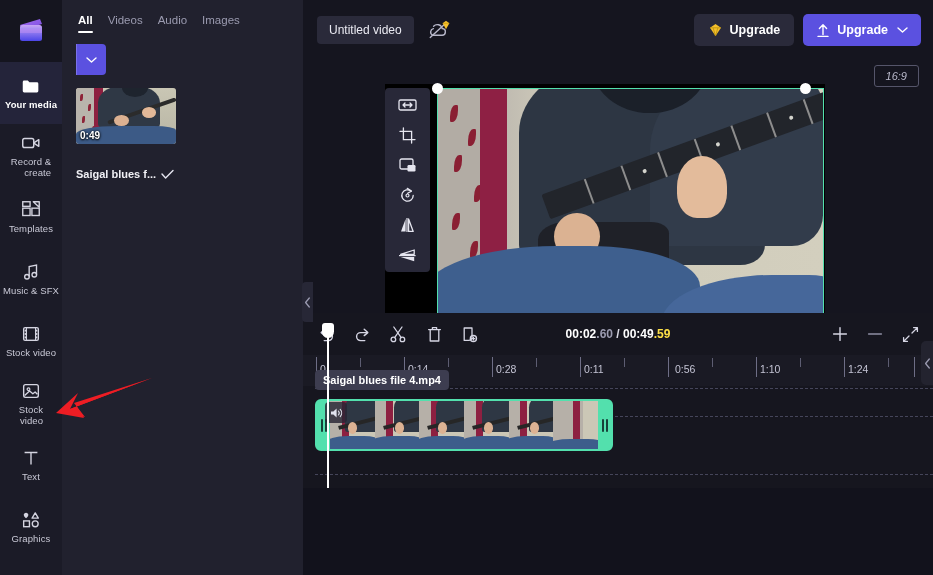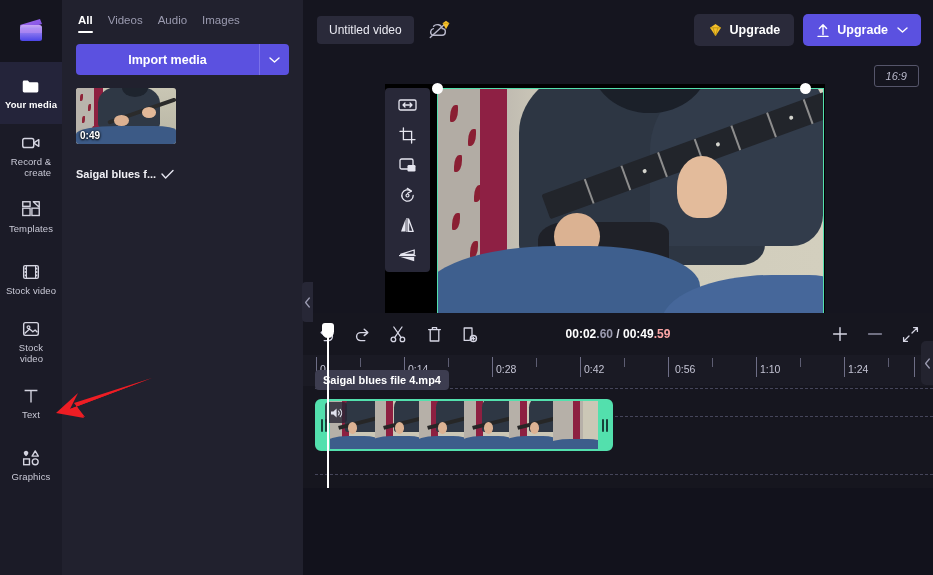--- a/index.html
+++ b/index.html
@@ -235,21 +235,21 @@
   }
   .tlbtn { cursor: pointer; display:flex; align-items:center; justify-content:center; width:18px; height:18px;}
   .time-display {
     position: absolute; left: 0; right: 0; text-align: center;
     font-size: 12px; pointer-events: none;
   }
   .t-cur { color: #fff; font-weight: bold; }
   .t-cur-frac { color: #9c9cb0; font-weight: bold; }
   .t-sep { color: #dadae4; font-weight: bold; }
   .t-tot { color: #fff; font-weight: bold; }
-  .t-tot-frac { color: #fca5a5; font-weight: bold; }
+  .t-tot-frac { color: #fde047; font-weight: bold; }
   .tl-right { margin-left: auto; display: flex; align-items: center; gap: 17px; }
 
   .ruler { position: relative; height: 31px; background: #1a1a24; overflow: hidden; }
   .rtick { position: absolute; top: 3px; width: 1px; height: 9px; background: #5d5d72; }
   .rtick.major { top: 2px; height: 20px; background: #6e6e86; }
   .rlabel { position: absolute; top: 8px; font-size: 10.5px; color: #c4c4d4; }
 
   .tracks { position: relative; height: 102px; background: #16161f; }
   .track-dash {
     position: absolute; left: 12px; right: 0; height: 0;
@@ -340,20 +340,28 @@
     <div class="rail-item">
       <svg class="rail-icon" viewBox="0 0 24 24">
         <rect x="3" y="10" width="8" height="8" fill="none" stroke="#d4d4e0" stroke-width="1.5"></rect>
         <rect x="13" y="10" width="8" height="8" fill="none" stroke="#d4d4e0" stroke-width="1.5"></rect>
         <path d="M14.5 3 L21 3 L21 9 Z" fill="none" stroke="#d4d4e0" stroke-width="1.5" stroke-linejoin="round"></path>
         <rect x="3" y="3" width="8" height="5" fill="none" stroke="#d4d4e0" stroke-width="1.5"></rect>
       </svg>
       <div class="ri-label">Templates</div>
     </div>
 
+    <div class="rail-item">
+      <svg class="rail-icon" viewBox="0 0 24 24">
+        <path d="M10 17V6l8-1.6v10.2" fill="none" stroke="#d4d4e0" stroke-width="1.5"></path>
+        <circle cx="7.6" cy="17.2" r="2.5" fill="none" stroke="#d4d4e0" stroke-width="1.5"></circle>
+        <circle cx="15.6" cy="15" r="2.5" fill="none" stroke="#d4d4e0" stroke-width="1.5"></circle>
+      </svg>
+      <div class="ri-label">Music &amp; SFX</div>
+    </div>
 
     <div class="rail-item">
       <svg class="rail-icon" viewBox="0 0 24 24">
         <rect x="4" y="5" width="16" height="14" rx="1.6" fill="none" stroke="#d4d4e0" stroke-width="1.5"></rect>
         <rect x="7" y="5" width="10" height="14" fill="none" stroke="#d4d4e0" stroke-width="1.3"></rect>
         <rect x="5.1" y="7.3" width="1.6" height="2" fill="#d4d4e0"></rect>
         <rect x="5.1" y="11" width="1.6" height="2" fill="#d4d4e0"></rect>
         <rect x="5.1" y="14.7" width="1.6" height="2" fill="#d4d4e0"></rect>
         <rect x="17.3" y="7.3" width="1.6" height="2" fill="#d4d4e0"></rect>
         <rect x="17.3" y="11" width="1.6" height="2" fill="#d4d4e0"></rect>
@@ -392,21 +400,20 @@
 
   <div class="media-panel">
     <div class="tabs">
       <div class="tab active">All</div>
       <div class="tab">Videos</div>
       <div class="tab">Audio</div>
       <div class="tab">Images</div>
     </div>
 
     <div class="import-row">
-      <button class="import-btn">Import media</button>
       <div class="import-caret">
         <svg width="11" height="8" viewBox="0 0 11 8">
           <path d="M1 2 L5.5 6 L10 2" fill="none" stroke="#fff" stroke-width="1.4" stroke-linecap="round" stroke-linejoin="round"></path>
         </svg>
       </div>
     </div>
 
     <div class="media-grid">
       <div class="media-card">
         <div class="thumb">
@@ -689,21 +696,21 @@
         <span class="rtick" style="left:409px"></span>
         <span class="rtick major" style="left:453px"></span>
         <span class="rtick" style="left:497px"></span>
         <span class="rtick major" style="left:541px"></span>
         <span class="rtick" style="left:585px"></span>
         <span class="rtick major" style="left:611px"></span>
 
         <span class="rlabel" style="left:17px">0</span>
         <span class="rlabel" style="left:105px">0:14</span>
         <span class="rlabel" style="left:193px">0:28</span>
-        <span class="rlabel" style="left:281px">0:42</span>
+        <span class="rlabel" style="left:281px">0:11</span>
         <span class="rlabel" style="left:372px">0:56</span>
         <span class="rlabel" style="left:457px">1:10</span>
         <span class="rlabel" style="left:545px">1:24</span>
       </div>
 
       <div class="tracks">
         <div class="track-dash" style="top:2px"></div>
         <div class="track-dash" style="top:30px"></div>
         <div class="track-dash" style="top:88px"></div>
 

